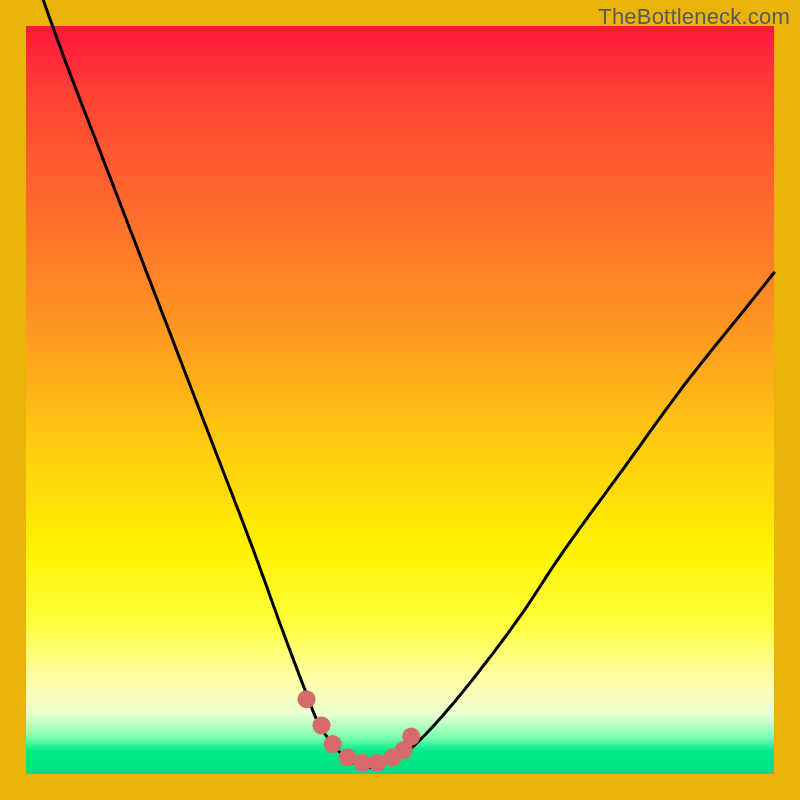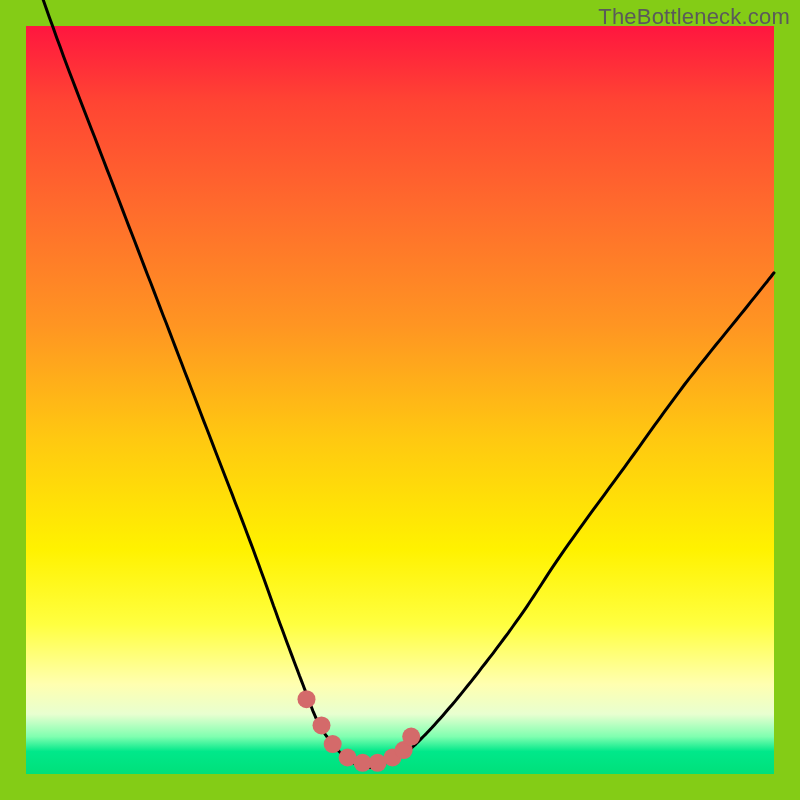--- a/index.html
+++ b/index.html
@@ -1,21 +1,21 @@
 <!DOCTYPE html>
 <html><head>
 <meta charset="utf-8">
 <style>
   * { margin: 0; padding: 0; box-sizing: border-box; }
   html, body { width: 800px; height: 800px; overflow: hidden; background: #000; }
   .frame {
     position: relative;
     width: 800px;
     height: 800px;
-    background: #84cc16;
+    background: #eab308;
   }
   .plot-area {
     position: absolute;
     left: 26px;
     top: 26px;
     width: 748px;
     height: 748px;
     background: linear-gradient(to bottom,
       #ff163f 0%,
       #ff4433 10%,

